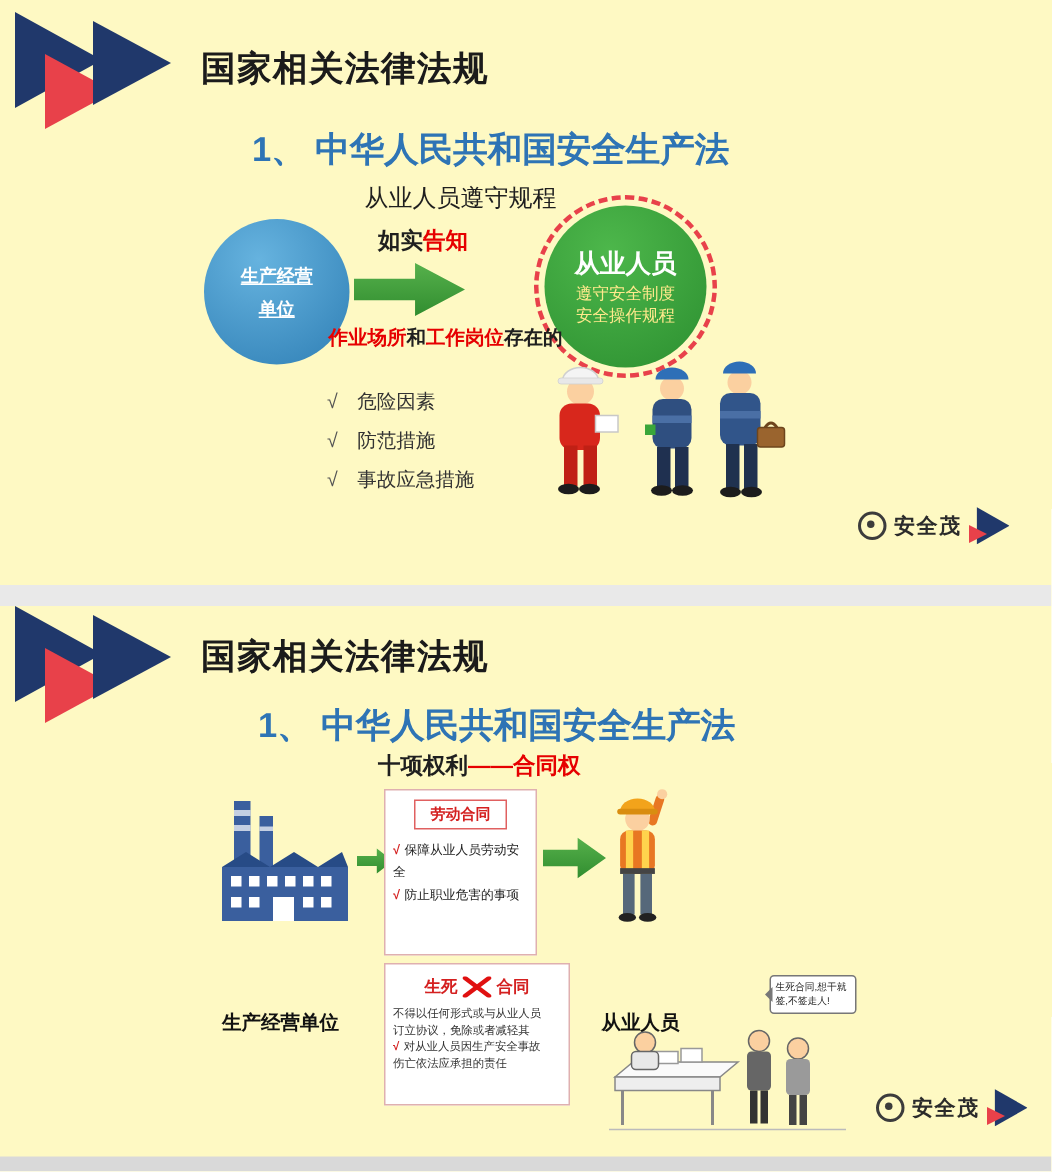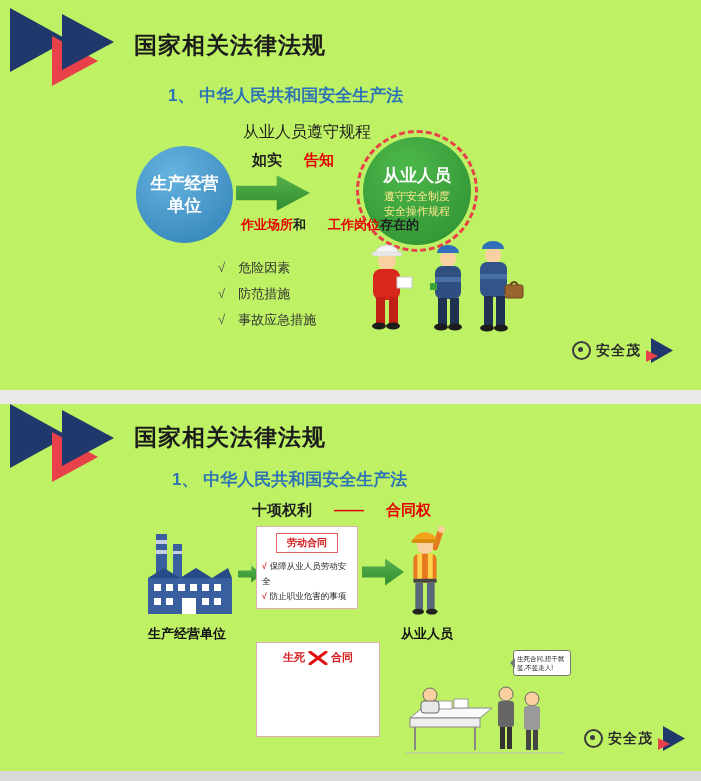--- a/index.html
+++ b/index.html
@@ -1,33 +1,33 @@
 <!DOCTYPE html>
 <html><head>
 <meta charset="utf-8">
 <style>
   html,body{margin:0;padding:0;background:#fff;}
-  .page{position:relative;width:701px;height:781px;background:#bef264;overflow:hidden;
+  .page{position:relative;width:701px;height:781px;background:#fef9c3;overflow:hidden;
         font-family:"Liberation Sans","DejaVu Sans",sans-serif;}
   .abs{position:absolute;}
   
   .tri{position:absolute;clip-path:polygon(0 0,100% 50%,0 100%);}
   .tri.navy{background:#20386b;}
   .tri.red{background:#e8414a;}
   
   .title{position:absolute;margin:0;font-size:23px;font-weight:bold;color:#1b1b1b;letter-spacing:1px;}
-  .subtitle{position:absolute;margin:0;font-size:17px;font-weight:bold;color:#2e74b5;}
+  .subtitle{position:absolute;margin:0;font-size:23px;font-weight:bold;color:#2e74b5;}
   .h3{position:absolute;font-size:16px;font-weight:normal;color:#1f1f1f;margin-top:11px;}
   .heading2{position:absolute;font-size:15px;font-weight:bold;color:#1f1f1f;}
-  .red{color:#e60000;margin-left:22px;}
+  .red{color:#e60000;}
   
   .circle-blue{position:absolute;border-radius:50%;
       background:radial-gradient(circle at 38% 28%,#66b3df,#2f7fb5);
-      color:#fff;font-weight:bold;font-size:17px;line-height:22px;
-      display:flex;flex-direction:column;align-items:center;justify-content:center;text-align:center;}
+      color:#fff;font-weight:bold;font-size:12px;line-height:22px;
+      display:flex;flex-direction:column;align-items:center;justify-content:center;text-align:center;text-decoration:underline;}
   .ring{position:absolute;border:3px dashed #e8414a;border-radius:50%;padding:4px;}
   .circle-green{border-radius:50%;background:radial-gradient(circle at 40% 28%,#4db74b,#2c8f30);
       display:flex;flex-direction:column;align-items:center;justify-content:center;text-align:center;}
   .cg1{color:#fff;font-weight:bold;font-size:17px;margin-bottom:2px;}
   .cg2{color:#ffe98c;font-weight:normal;font-size:11px;line-height:15px;}
   
   .arrow{position:absolute;clip-path:polygon(0 33%,55% 33%,55% 8%,100% 50%,55% 92%,55% 67%,0 67%);
       background:linear-gradient(180deg,#5ab44e,#2d8a2d);}
   .arrow-label{position:absolute;font-size:15px;font-weight:bold;color:#1f1f1f;}
   .note{position:absolute;font-size:13px;font-weight:bold;color:#1f1f1f;}
@@ -44,21 +44,21 @@
   .logo-tris .t2{position:absolute;left:0;top:12px;width:12px;height:12px;background:#e8414a;clip-path:polygon(0 0,100% 50%,0 100%);}
   
   .panel{position:absolute;border:1px solid #dfb0b0;background:#fff;box-sizing:border-box;}
   .panel-title{width:60px;margin:6px auto 4px;text-align:center;border:1px solid #e06060;
       color:#d42020;font-weight:bold;font-size:10px;padding:2px 0;}
   .panel-items{padding:2px 5px;font-size:8.5px;line-height:15px;color:#222;}
   .chk-red{color:#d42020;margin-right:3px;font-weight:bold;}
   .death-title{display:flex;align-items:center;justify-content:center;gap:3px;margin-top:7px;
       color:#d42020;font-weight:bold;font-size:11px;}
   .death-lines{padding:5px 5px 0;font-size:7.6px;line-height:11px;color:#333;}
-  .label{position:absolute;font-size:13px;font-weight:bold;color:#111;}
+  .label{position:absolute;font-size:13px;font-weight:bold;color:#111;margin-top:48px;}
   .separator{position:absolute;left:0;width:701px;background:#e9e9e9;}
   .bottom-bar{position:absolute;left:0;width:701px;background:#d9d9d9;}
   .bubble{position:absolute;background:#fff;border:1px solid #777;border-radius:3px;
       font-size:6.5px;line-height:9px;padding:3px;color:#222;width:50px;}
   .bubble::after{content:"";position:absolute;left:-9px;bottom:7px;border:5px solid transparent;border-right-color:#777;}
 </style>
 </head>
 <body>
 
 <div class="page">
@@ -189,21 +189,21 @@
           <rect x="26" y="68" width="7" height="7"></rect>
         <rect x="62" y="68" width="7" height="7"></rect>
           <rect x="74" y="68" width="7" height="7"></rect>
         <rect x="42" y="68" width="14" height="16"></rect>
       </g>
     </svg>
     <div class="label" style="left:148px;top:625px">生产经营单位</div>
 
     <div class="arrow" style="left:238px;top:564px;width:24px;height:20px"></div>
 
-    <div class="panel" style="left:256px;top:526px;width:102px;height:83px">
+    <div class="panel" style="left:256px;top:526px;width:102px;height:111px">
       <div class="panel-title">劳动合同</div>
       <div class="panel-items">
         <div><span class="chk-red">√</span><span>保障从业人员劳动安全</span></div>
         <div><span class="chk-red">√</span><span>防止职业危害的事项</span></div>
       </div>
     </div>
 
     <div class="arrow" style="left:362px;top:556px;width:42px;height:32px"></div>
 
     <svg class="abs" style="left:396px;top:524px" width="58" height="96" viewBox="0 0 60 96">
@@ -223,20 +223,26 @@
     </svg>
     <div class="label" style="left:401px;top:625px">从业人员</div>
 
     <div class="panel" style="left:256px;top:642px;width:124px;height:95px">
       <div class="death-title">
         <span>生死</span>
         <svg width="20" height="14" viewBox="0 0 20 14">
           <path d="M2 1 L18 13 M18 1 L2 13" stroke="#e01010" stroke-width="3" stroke-linecap="round"></path>
         </svg>
         <span>合同</span>
+      </div>
+      <div class="death-lines">
+        <div>不得以任何形式或与从业人员</div>
+        <div>订立协议，免除或者减轻其</div>
+        <div><span class="chk-red">√</span><span>对从业人员因生产安全事故</span></div>
+        <div>伤亡依法应承担的责任</div>
       </div>
     </div>
 
     <svg class="abs" style="left:406px;top:652px" width="158" height="110" viewBox="0 0 158 110">
       <polygon points="4,66 16,56 86,56 74,66" fill="#fafafa" stroke="#888888"></polygon>
       <rect x="4" y="66" width="70" height="9" fill="#eeeeee" stroke="#888888"></rect>
       <line x1="9" y1="75" x2="9" y2="98" stroke="#888888" stroke-width="2"></line>
       <line x1="69" y1="75" x2="69" y2="98" stroke="#888888" stroke-width="2"></line>
       <rect x="30" y="49" width="16" height="8" fill="#ffffff" stroke="#999999"></rect>
       <rect x="48" y="47" width="14" height="9" fill="#ffffff" stroke="#999999"></rect>

